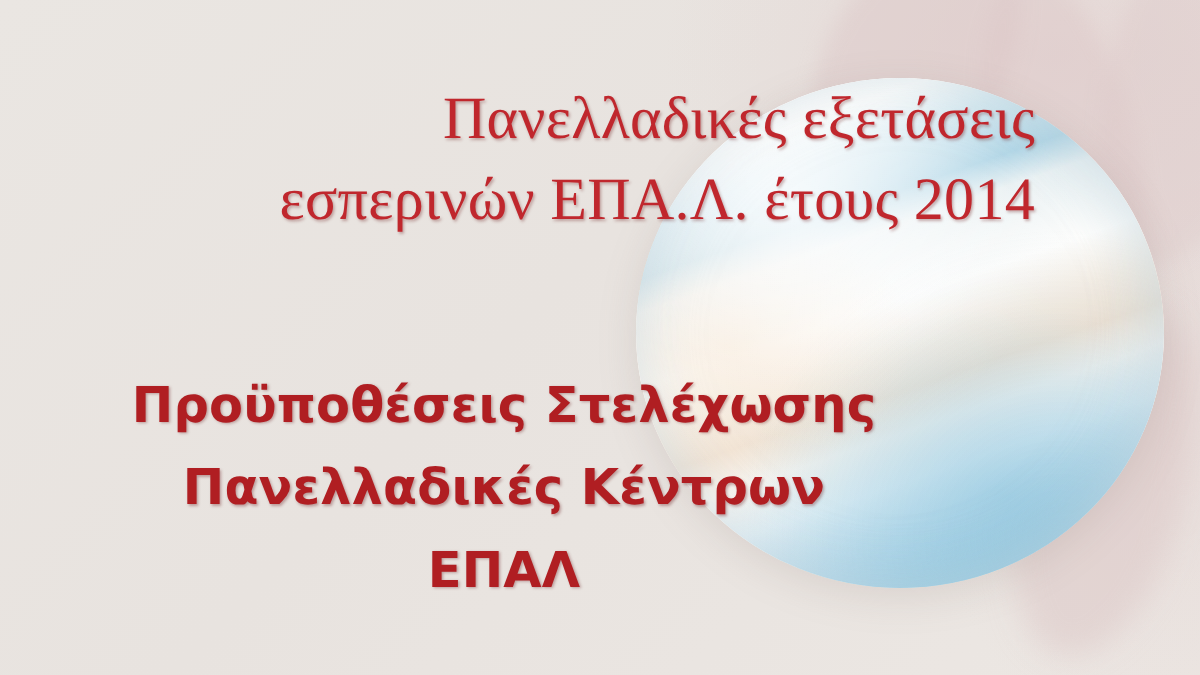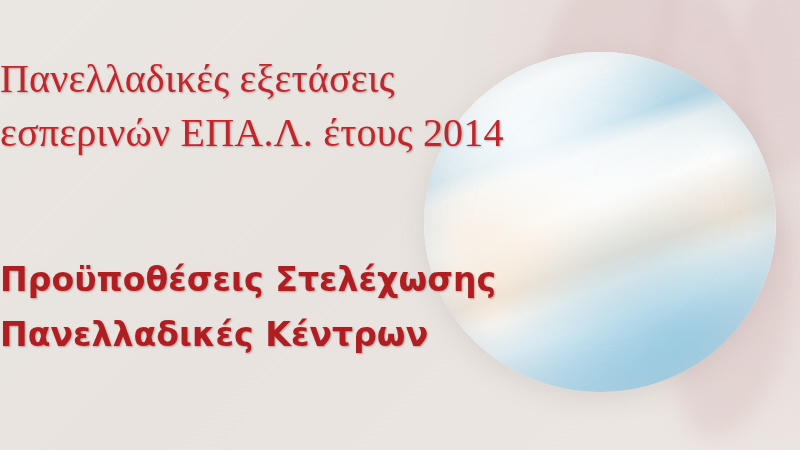--- a/index.html
+++ b/index.html
@@ -126,37 +126,37 @@
   
   .text-layer {
     position: absolute;
     inset: 0;
   }
   .title-block {
     position: absolute;
     left: 0;
     top: 52px;
     width: 690px;
-    text-align: left;
+    text-align: right;
   }
   .title-line {
     font-family: "Liberation Serif", "DejaVu Serif", serif;
     font-size: 40px;
     line-height: 54px;
     color: #c0272d;
     letter-spacing: 0.2px;
     text-shadow: 1px 1px 2px rgba(110,30,30,0.35);
     white-space: nowrap;
   }
   .subtitle-block {
     position: absolute;
     left: 0;
-    top: 252px;
+    top: 242px;
     width: 672px;
-    text-align: left;
+    text-align: center;
   }
   .subtitle-line {
     font-family: "DejaVu Sans", "Liberation Sans", sans-serif;
     font-weight: bold;
     font-size: 33px;
     line-height: 55px;
     color: #b01e22;
     letter-spacing: 0.1px;
     text-shadow: 1px 1px 2px rgba(100,20,22,0.35);
     white-space: nowrap;
@@ -188,16 +188,17 @@
   <div class="text-layer">
 
     <div class="title-block">
       <div class="title-line">Πανελλαδικές εξετάσεις</div>
       <div class="title-line">εσπερινών ΕΠΑ.Λ. έτους 2014</div>
     </div>
 
     <div class="subtitle-block">
       <div class="subtitle-line">Προϋποθέσεις Στελέχωσης</div>
       <div class="subtitle-line">Πανελλαδικές Κέντρων</div>
+      <div class="subtitle-line">ΕΠΑΛ</div>
     </div>
 
   </div>
 </div>
 
 </body></html>

